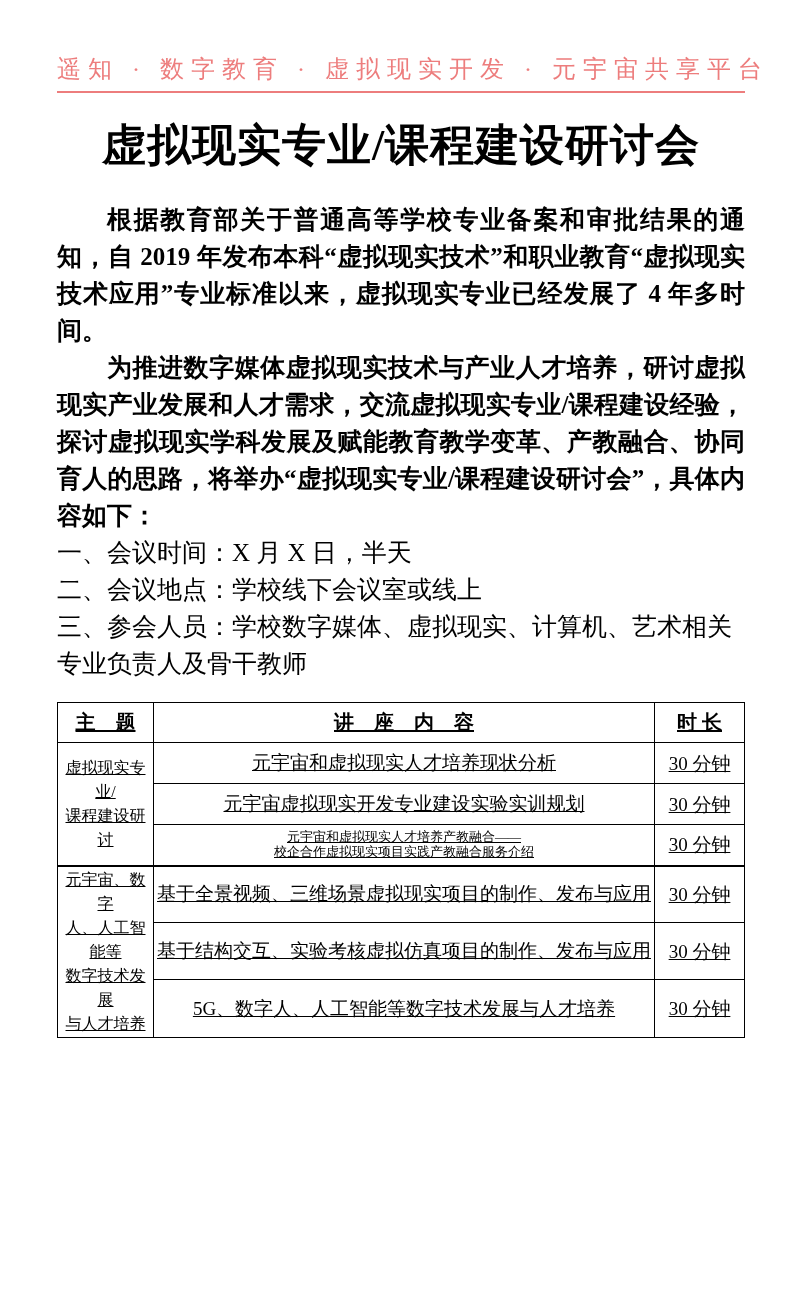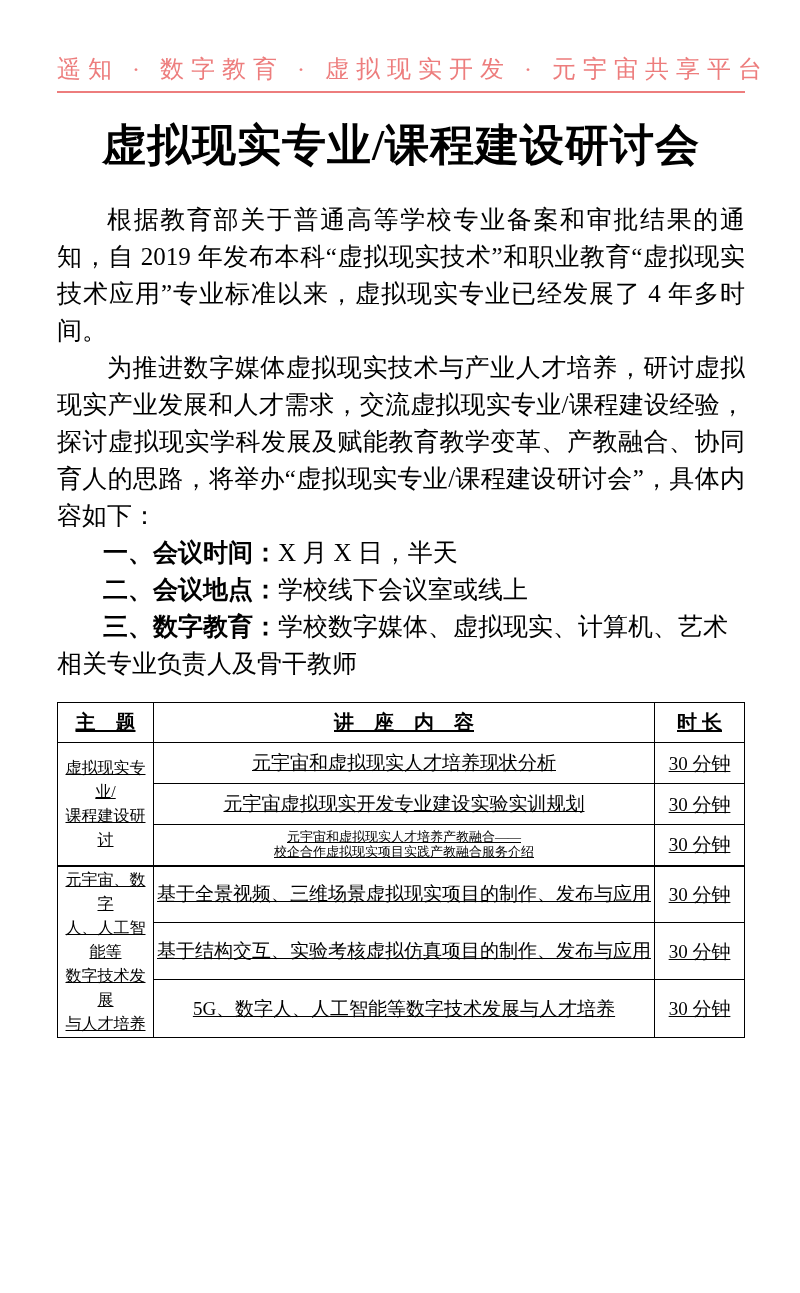--- a/index.html
+++ b/index.html
@@ -20,23 +20,23 @@
   
   .doc-title{
     margin:30px 0 0 0;text-align:center;
     font-size:44px;line-height:46px;font-weight:700;
     letter-spacing:1px;
   }
   
   .bodytext{margin-top:32px;font-size:25px;line-height:37px;text-align:justify;}
   .bodytext p{margin:0;}
   .salute{margin:0 0 6px 0;}
-  .para{text-indent:2em;}
+  .para{text-indent:2em;font-weight:bold;}
   .agenda-line{text-align:left;}
-  .agenda-line b{font-weight:700;margin-left:46px;}
+  .agenda-line b{font-weight:400;}
   
   table.meeting{
     width:100%;border-collapse:collapse;table-layout:fixed;
     margin-top:20px;
     text-decoration:underline;
   }
   table.meeting th,table.meeting td{
     border:1.5px solid #000;text-align:center;vertical-align:middle;
     padding:1px 2px;box-sizing:border-box;
   }
@@ -63,21 +63,21 @@
     </div>
 
     <h1 class="doc-title">虚拟现实专业/课程建设研讨会</h1>
 
     <div class="bodytext">
       <p class="para">根据教育部关于普通高等学校专业备案和审批结果的通知，自 2019 年发布本科“虚拟现实技术”和职业教育“虚拟现实技术应用”专业标准以来，虚拟现实专业已经发展了 4 年多时间。</p>
       <p class="para">为推进数字媒体虚拟现实技术与产业人才培养，研讨虚拟现实产业发展和人才需求，交流虚拟现实专业/课程建设经验，探讨虚拟现实学科发展及赋能教育教学变革、产教融合、协同育人的思路，将举办“虚拟现实专业/课程建设研讨会”，具体内容如下：</p>
 
       <p class="agenda-line"><b>一、会议时间：</b><span>X 月 X 日，半天</span></p>
       <p class="agenda-line"><b>二、会议地点：</b><span>学校线下会议室或线上</span></p>
-      <p class="agenda-line"><b>三、数字教育：</b><span>学校数字媒体、虚拟现实、计算机、艺术相关专业负责人及骨干教师</span></p>
+      <p class="agenda-line"><b>三、参会人员：</b><span>学校数字媒体、虚拟现实、计算机、艺术相关专业负责人及骨干教师</span></p>
 
       <table class="meeting">
         <colgroup>
             <col class="c-theme">
             <col class="c-content">
             <col class="c-dur">
           </colgroup>
         <thead>
           <tr>
             <th class="hdr">主　题</th>

